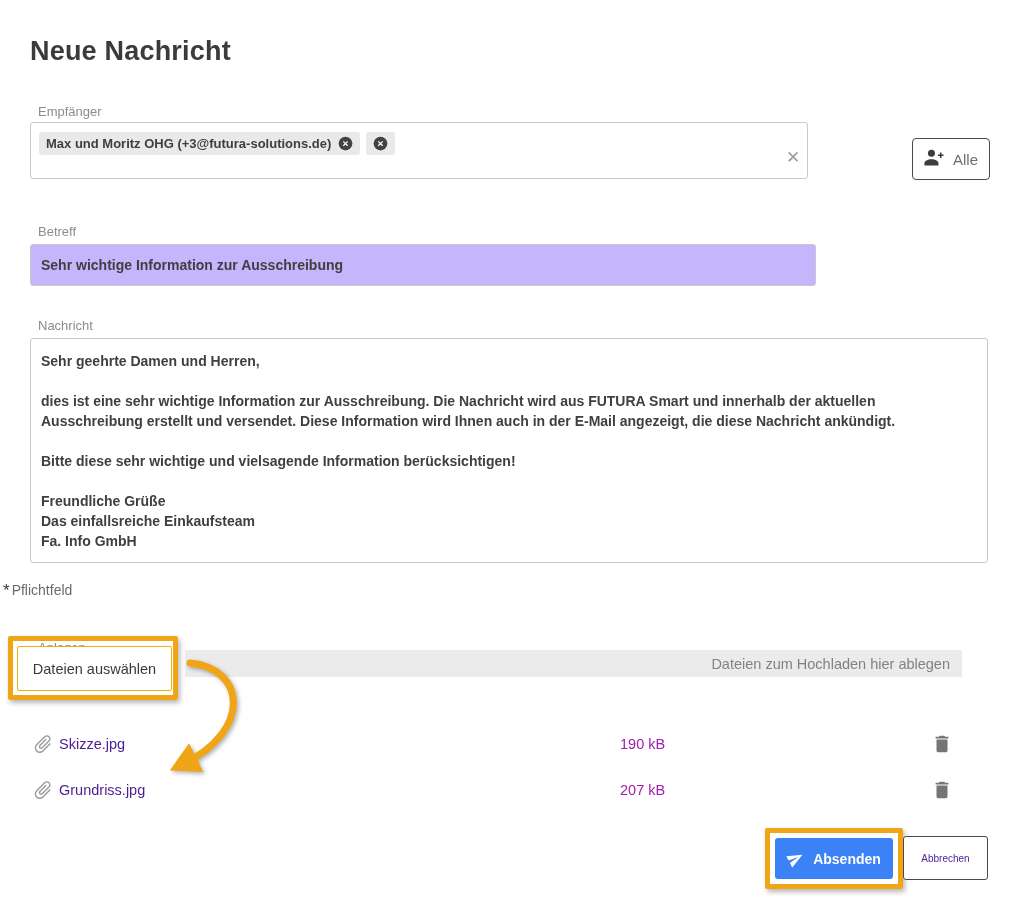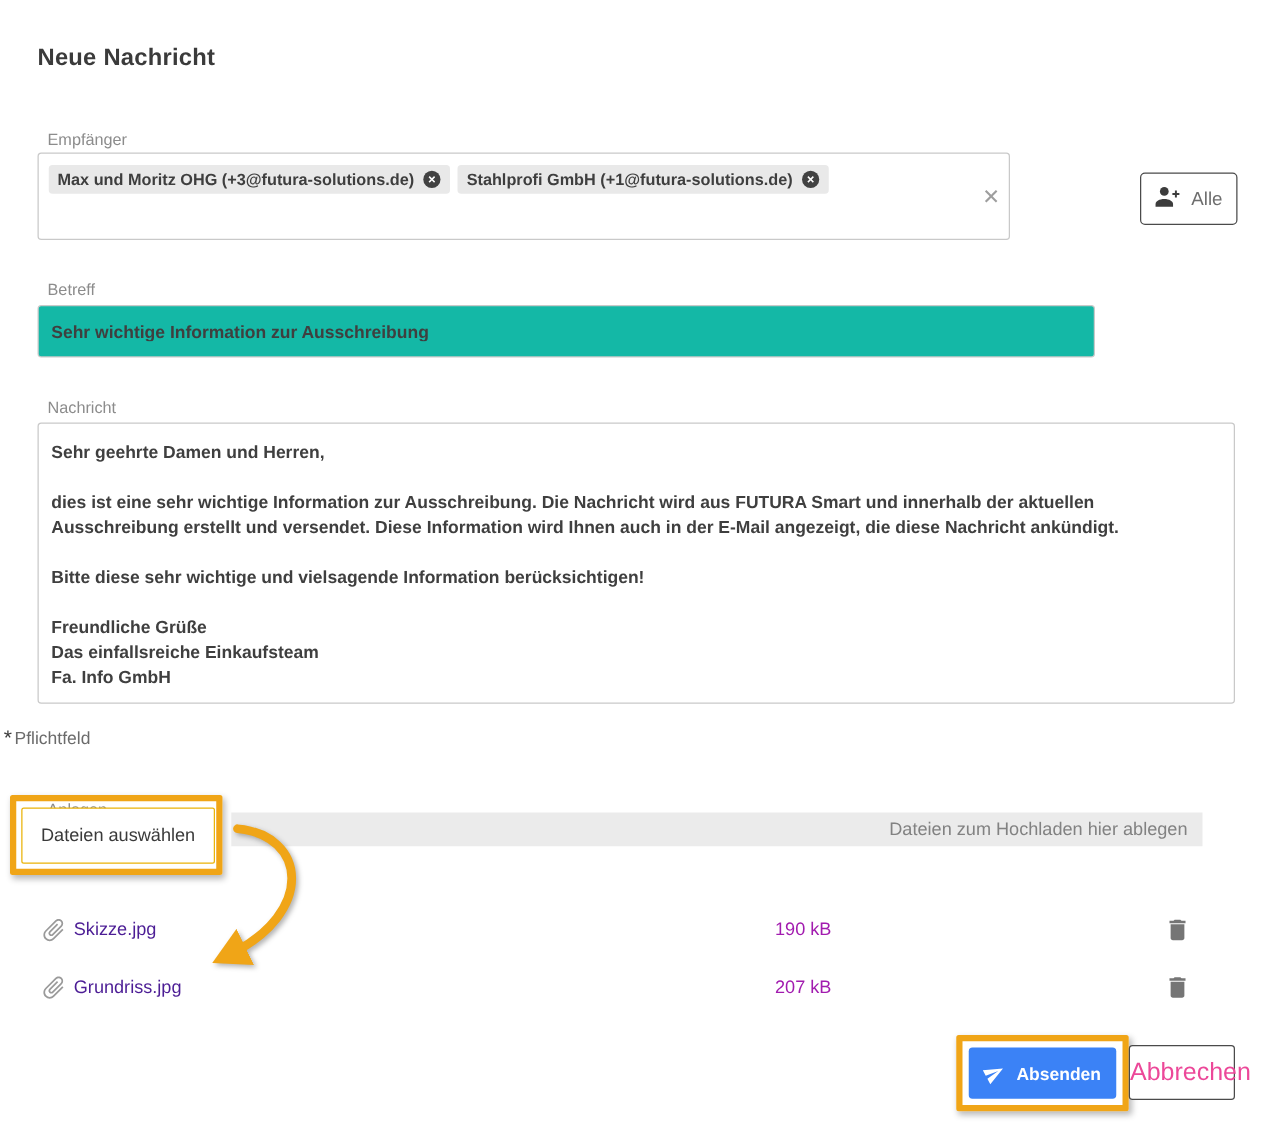--- a/index.html
+++ b/index.html
@@ -5,29 +5,29 @@
   * { margin: 0; padding: 0; box-sizing: border-box; }
   html, body { background: #ffffff; }
   body {
     width: 1017px; height: 918px; position: relative; overflow: hidden;
     font-family: "Liberation Sans", sans-serif;
   }
   .abs { position: absolute; }
 
   .page-title {
     left: 30px; top: 36px;
-    font-size: 19px; font-weight: bold; color: #3b3b3b; letter-spacing: .2px;
+    font-size: 27px; font-weight: bold; color: #3b3b3b; letter-spacing: .2px;
   }
   .field-label {
     font-size: 13px; color: #8c8c8c;
   }
 
   
   .recipients-box {
-    left: 30px; top: 122px; width: 778px; height: 70px;
+    left: 30px; top: 122px; width: 778px; height: 57px;
     border: 1px solid #c9c9c9; border-radius: 3px; background: #fff;
     padding: 9px 30px 9px 8px;
     display: flex; flex-wrap: wrap; gap: 5px 6px; align-content: flex-start;
   }
   .chip {
     background: #e9e9e9; border-radius: 3px; height: 23px;
     display: inline-flex; align-items: center; gap: 7px; padding: 0 7px;
     font-size: 13px; font-weight: bold; color: #3e3e3e; white-space: nowrap;
   }
   .chip svg { display: block; cursor: pointer; }
@@ -37,22 +37,22 @@
   }
   .all-btn {
     left: 912px; top: 138px; width: 78px; height: 42px;
     background: #fff; border: 1px solid #4a4a4a; border-radius: 4px;
     display: flex; align-items: center; justify-content: center; gap: 8px; cursor: pointer;
     font-size: 15px; color: #6e6e6e;
   }
 
   
   .subject-input {
-    left: 30px; top: 244px; width: 846px; height: 42px;
-    border: 1px solid #c9c9c9; border-radius: 3px; background: #14b8a6;
+    left: 30px; top: 244px; width: 786px; height: 42px;
+    border: 1px solid #c9c9c9; border-radius: 3px; background: #c4b5fd;
     padding: 0 10px; font-family: "Liberation Sans", sans-serif;
     font-size: 14px; font-weight: bold; color: #3f3f3f; outline: none;
   }
   .message-area {
     left: 30px; top: 338px; width: 958px; height: 225px;
     border: 1px solid #c9c9c9; border-radius: 3px; background: #fff;
     padding: 12px 10px; font-family: "Liberation Sans", sans-serif;
     font-size: 14px; font-weight: bold; color: #3f3f3f; line-height: 20px;
     resize: none; outline: none; overflow: hidden;
   }
@@ -95,41 +95,40 @@
     left: 775px; top: 838px; width: 118px; height: 41px;
     background: #3b82f6; border: none; border-radius: 3px; cursor: pointer;
     display: flex; align-items: center; justify-content: center; gap: 9px;
     color: #ffffff; font-size: 14px; font-weight: bold;
     font-family: "Liberation Sans", sans-serif;
   }
   .send-btn svg { transform: rotate(-28deg); }
   .cancel-btn {
     left: 903px; top: 836px; width: 85px; height: 44px;
     background: #fff; border: 1px solid #4a4a4a; border-radius: 3px; cursor: pointer;
-    font-size: 20px; color: #ec4899; font-family: "Liberation Sans", sans-serif;
+    font-size: 10px; color: #4c1d95; font-family: "Liberation Sans", sans-serif;
   }
 </style>
 </head>
 <body>
 
 <h1 class="abs page-title">Neue Nachricht</h1>
 
 <div class="abs field-label" style="left:38px; top:104px;">Empfänger</div>
 <div class="abs recipients-box">
   <span class="chip">
     <span>Max und Moritz OHG (+3@futura-solutions.de)</span>
     <span>
         <svg width="15" height="15" viewBox="0 0 24 24">
           <circle cx="12" cy="12" r="11" fill="#424242"></circle>
           <path d="M16.2 9.2L13.4 12l2.8 2.8-1.4 1.4-2.8-2.8-2.8 2.8-1.4-1.4L10.6 12 7.8 9.2l1.4-1.4 2.8 2.8 2.8-2.8z" fill="#fff"></path>
         </svg>
       </span>
   </span>
   <span class="chip">
-    <span>Stahlprofi GmbH (+1@futura-solutions.de)</span>
     <span>
         <svg width="15" height="15" viewBox="0 0 24 24">
           <circle cx="12" cy="12" r="11" fill="#424242"></circle>
           <path d="M16.2 9.2L13.4 12l2.8 2.8-1.4 1.4-2.8-2.8-2.8 2.8-1.4-1.4L10.6 12 7.8 9.2l1.4-1.4 2.8 2.8 2.8-2.8z" fill="#fff"></path>
         </svg>
       </span>
   </span>
 </div>
 <div class="abs clear-x">✕</div>
 <div class="abs all-btn">

